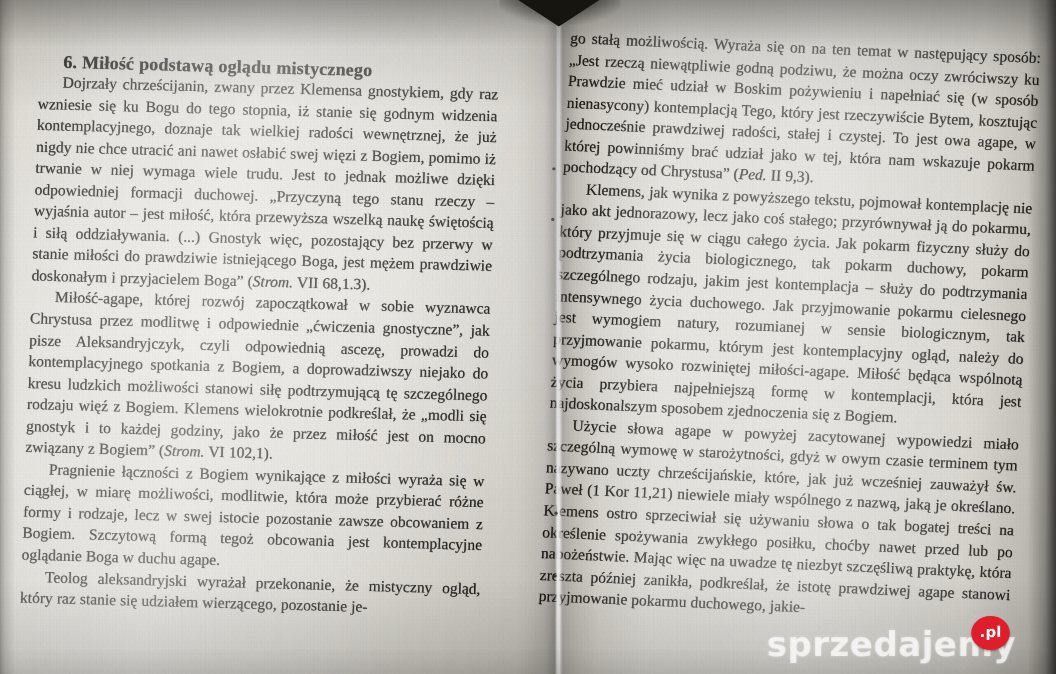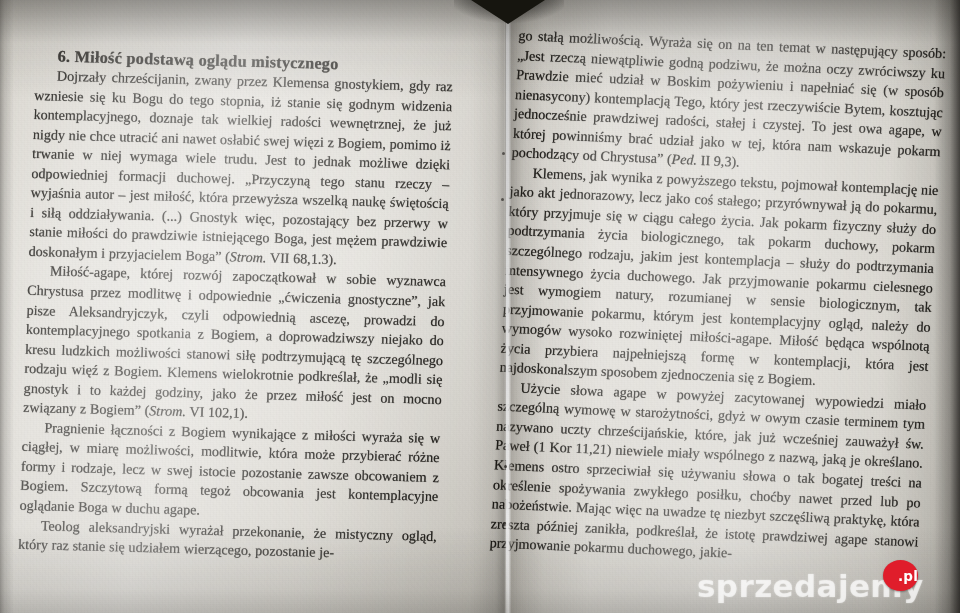--- a/index.html
+++ b/index.html
@@ -223,21 +223,21 @@
     position: absolute;
     left: 186px;
     top: 0px;
     width: 35px;
     height: 31px;
     border-radius: 50%;
     background: #e01d2b;
     box-shadow: 0 1px 2px rgba(0,0,0,.35);
     display: flex;
     align-items: center;
-    justify-content: flex-end;
+    justify-content: center;
   }
   .watermark-badge span {
     font-family: "DejaVu Sans", "Liberation Sans", sans-serif;
     font-size: 13.5px;
     font-weight: 700;
     color: #ffffff;
     letter-spacing: .2px;
     line-height: 1;
     transform: translateY(.5px);
   }

